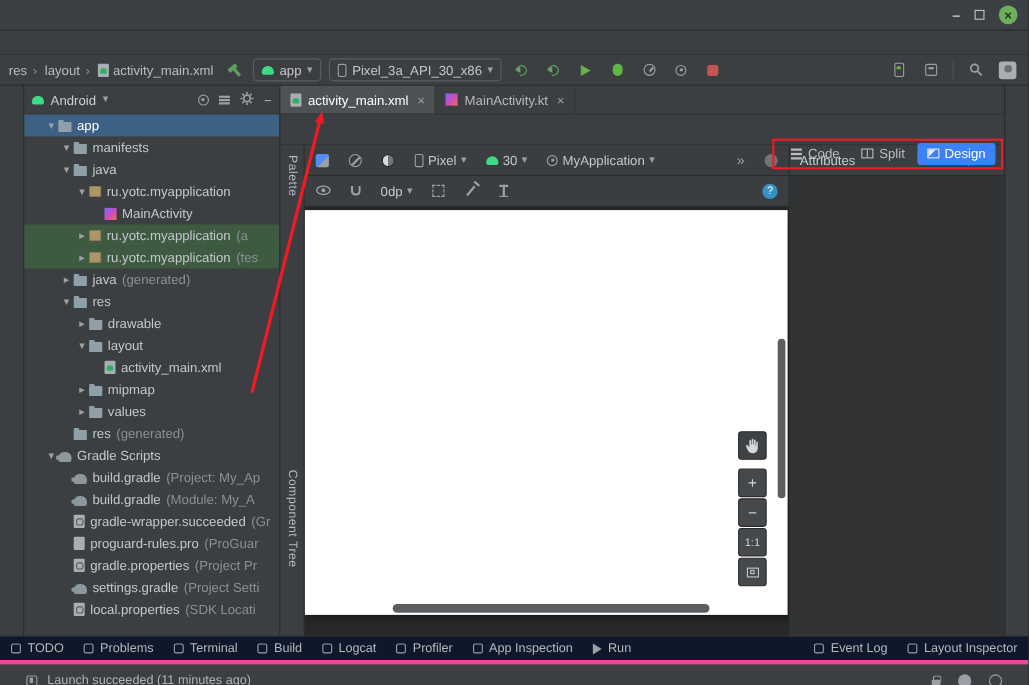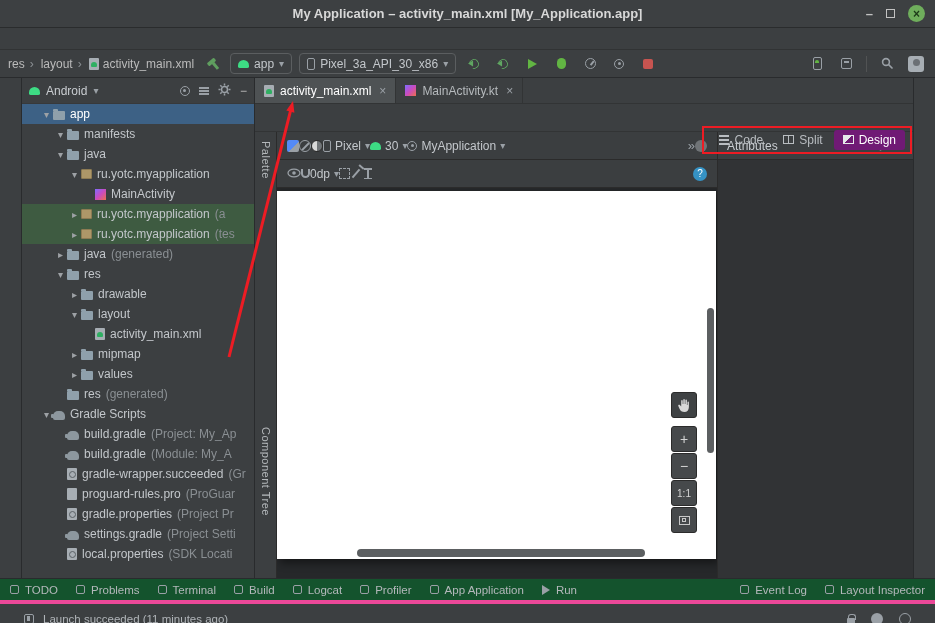--- a/index.html
+++ b/index.html
@@ -72,32 +72,32 @@
   .editor-col{flex:1;display:flex;flex-direction:column;min-width:0;background:#313335;}
   .tab-row{height:26px;background:#3c3f41;border-bottom:1px solid #323435;display:flex;align-items:stretch;}
   .tab{display:flex;align-items:center;gap:6px;padding:0 9px;border-right:1px solid #323435;color:#b6babd;}
   .tab.active{background:#4e5254;color:#ffffff;}
   .tab-close{color:#9aa0a6;font-size:12px;margin-left:2px;}
 
   .mode-row{height:28px;background:#3c3f41;border-bottom:1px solid #323435;display:flex;
             align-items:center;justify-content:flex-end;padding-right:8px;}
   .mode-btns{display:flex;align-items:center;gap:2px;position:relative;margin-top:44px;}
   .mode-btn{display:flex;align-items:center;gap:5px;padding:3px 9px;border-radius:3px;color:#b9bdc1;}
-  .mode-btn.active{background:#701a75;color:#ffffff;}
+  .mode-btn.active{background:#3b82f6;color:#ffffff;}
   .mode-btns::after{content:"";position:absolute;inset:-4px -7px;border:2px solid #ed1c24;pointer-events:none;}
 
   .content-row{flex:1;display:flex;min-height:0;}
   .palette-strip{width:22px;background:#3c3f41;border-right:1px solid #2b2b2b;display:flex;
                  flex-direction:column;align-items:center;}
   .palette-strip .vlabel:first-of-type{margin-top:9px;}
   .palette-strip .vlabel:last-of-type{margin-top:248px;}
 
   .design-main{flex:1;display:flex;flex-direction:column;min-width:0;}
   .dtoolbar{height:28px;background:#3b3e40;border-bottom:1px solid #2b2b2b;display:flex;
-            align-items:center;gap:0;padding:0 10px;color:#c3c7cb;}
+            align-items:center;gap:18px;padding:0 10px;color:#c3c7cb;}
   .dcombo{display:flex;align-items:center;gap:4px;}
   .overflow-ic{color:#9aa0a6;font-size:13px;}
 
   .canvas{flex:1;background:#26282a;position:relative;overflow:hidden;}
   .phone-screen{position:absolute;left:0;top:3px;right:1px;height:368px;background:#ffffff;
                 box-shadow:3px 4px 8px rgba(0,0,0,.45);}
   .hello-box{position:absolute;left:153px;top:169px;padding:3px 9px;border:1px solid #9a9a9a;
              color:#202124;font-size:15px;background:#fff;z-index:2;}
   .v-scroll{position:absolute;right:3px;top:120px;width:7px;height:145px;background:#5c5f61;border-radius:4px;z-index:3;}
   .h-scroll{position:absolute;left:80px;bottom:21px;width:288px;height:8px;background:#5c5f61;border-radius:4px;z-index:3;}
@@ -108,21 +108,21 @@
   .z-btn.ratio{font-size:10px;}
   .z-btn.pan{background:#3f4244;}
 
   
   .attr-panel{width:196px;border-left:1px solid #2b2b2b;background:#3c3f41;display:flex;flex-direction:column;}
   .attr-header{height:28px;display:flex;align-items:center;gap:10px;padding:0 9px;border-bottom:1px solid #2b2b2b;}
   .attr-header .title{flex:1;color:#c9cdd1;}
   .attr-body{flex:1;background:#313335;}
 
   
-  .bottom-bar{height:22px;background:#14532d;border-top:1px solid #292b2d;display:flex;
+  .bottom-bar{height:22px;background:#0f172a;border-top:1px solid #292b2d;display:flex;
               align-items:center;padding:0 10px;font-size:11.5px;}
   .tw-group{display:flex;align-items:center;gap:18px;}
   .tw-group.right{margin-left:auto;}
   .tw-btn{display:flex;align-items:center;gap:6px;color:#b4b8bb;}
 
   
   .status-bar{height:33px;background:#3c3f41;border-top:4px solid #ec4899;display:flex;
               align-items:center;gap:9px;padding:0 24px;font-size:11.5px;color:#b0b4b8;}
   .sb-right{margin-left:auto;display:flex;align-items:center;gap:16px;}
   .sb-item{color:#b0b4b8;}
@@ -189,21 +189,20 @@
   .ic-fit{width:11px;height:9px;border:1.5px solid #c8c8c8;position:relative;}
   .ic-fit::after{content:"";position:absolute;inset:1.5px 2.5px;border:1px solid #c8c8c8;}
 
   
   .anno-arrow{position:absolute;left:0;top:0;z-index:90;pointer-events:none;}
 </style>
 </head>
 <body>
 
 <div class="titlebar">
-  <span>My Application – activity_main.xml [My_Application.app]</span>
   <div class="win-controls">
     <span class="win-btn">–</span>
     <span class="win-max"></span>
     <span class="win-close">×</span>
   </div>
 </div>
 
 <div class="menubar">
 
 <span class="menu-item"></span>
@@ -646,21 +645,21 @@
       <div class="tw-btn">
         <span class="islot ic-logcat"></span>
         <span>Logcat</span>
       </div>
       <div class="tw-btn">
         <span class="islot ic-profiler"></span>
         <span>Profiler</span>
       </div>
       <div class="tw-btn">
         <span class="islot ic-inspection"></span>
-        <span>App Application</span>
+        <span>App Inspection</span>
       </div>
       <div class="tw-btn">
         <span class="islot ic-run-tw"></span>
         <span>Run</span>
       </div>
     </div>
   <div class="tw-group right">
 
   <div class="tw-btn">
         <span class="islot ic-event-log"></span>

